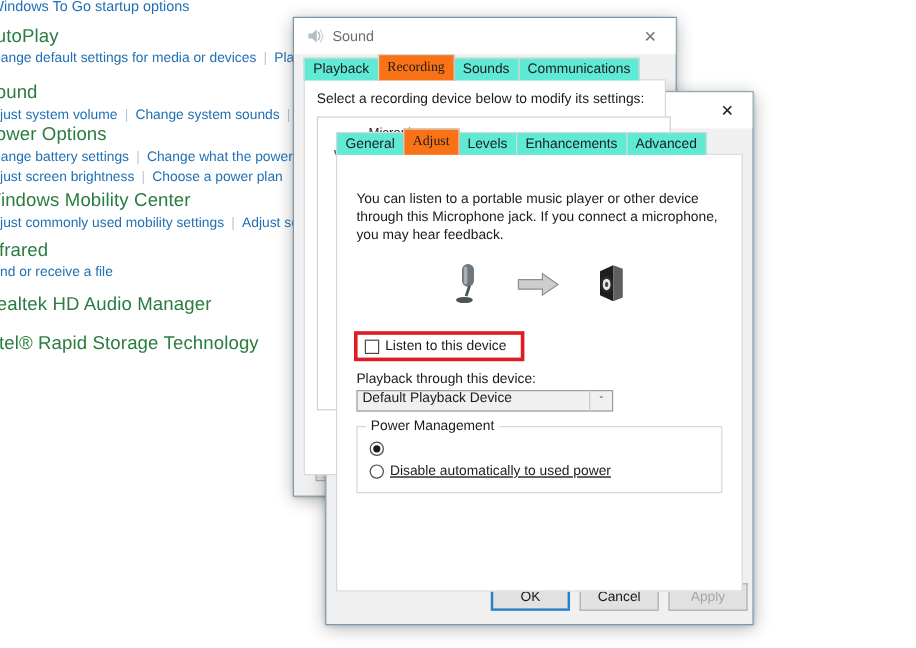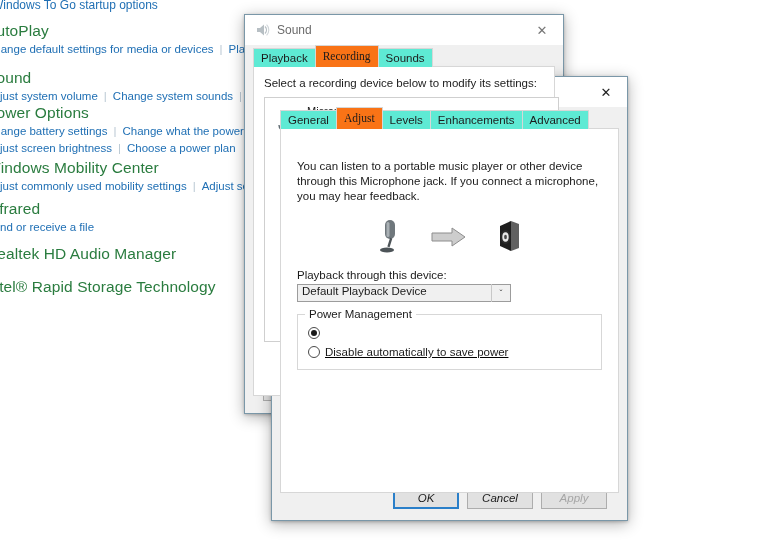--- a/index.html
+++ b/index.html
@@ -244,22 +244,22 @@
   }
   .rdo.on::after {
     content: "";
     position: absolute; left: 2px; top: 2px;
     width: 6px; height: 6px;
     border-radius: 50%;
     background: #1b1b1b;
   }
   .mic-btnrow {
     position: absolute;
-    right: 20px; bottom: 11px;
-    display: flex; gap: 8px; font-style: italic;
+    right: 4px; bottom: 11px;
+    display: flex; gap: 8px;
   }
   .mic-btnrow .btn { min-width: 66px; height: 23px; }
 </style>
 </head>
 <body>
 
 <div id="screen">
 
   <div id="cpanel">
     <div class="cp-toplink">Windows To Go startup options</div>
@@ -321,20 +321,21 @@
         </svg>
       </span>
       <span class="ttl-text">Sound</span>
       <span class="win-close">✕</span>
     </div>
 
     <div class="tabstrip">
       <div class="tab">Playback</div>
       <div class="tab sel">Recording</div>
       <div class="tab">Sounds</div>
+      <div class="tab">Communications</div>
     </div>
 
     <div class="tab-body">
       <div class="sel-label">Select a recording device below to modify its settings:</div>
       <div class="dev-list">
         <div class="dev-item">
           <span class="dev-ico">
             <svg width="28" height="28" viewBox="0 0 28 28">
               <rect x="11" y="4" width="6" height="12" rx="3" fill="#7e8a91"></rect>
               <path d="M8 13 a6 6 0 0 0 12 0" stroke="#5f6b72" stroke-width="1.4" fill="none"></path>
@@ -399,35 +400,39 @@
           <svg width="32" height="38" viewBox="0 0 32 38">
             <path d="M7 8 l11 -5 v30 l-11 -5 z" fill="#1e1e1e"></path>
             <path d="M18 3 l8 3 v24 l-8 3 z" fill="#606060"></path>
             <ellipse cx="12.5" cy="19" rx="5" ry="7" fill="#2b2b2b"></ellipse>
             <ellipse cx="12.5" cy="19" rx="3.2" ry="4.8" fill="#e8e8e8"></ellipse>
             <ellipse cx="12.5" cy="19" rx="1.4" ry="2.2" fill="#4a4a4a"></ellipse>
           </svg>
         </span>
       </div>
 
+      <div class="listen-wrap">
+        <span class="cbx"></span>
+        <span class="lbl">Listen to this device</span>
+      </div>
 
       <div class="field-label">Playback through this device:</div>
       <div class="combo">
         <span class="cval">Default Playback Device</span>
         <span class="carrow">ˇ</span>
       </div>
 
       <div class="group">
         <span class="glegend">Power Management</span>
         <div class="radio-row">
           <span class="rdo on"></span>
         </div>
         <div class="radio-row">
           <span class="rdo"></span>
-          <span class="lbl">Disable automatically to save power</span>
+          <span class="lbl">Disable automatically to used power</span>
         </div>
       </div>
     </div>
 
     <div class="mic-btnrow">
       <div class="btn primary">OK</div>
       <div class="btn">Cancel</div>
       <div class="btn disabled">Apply</div>
     </div>
   </div>

